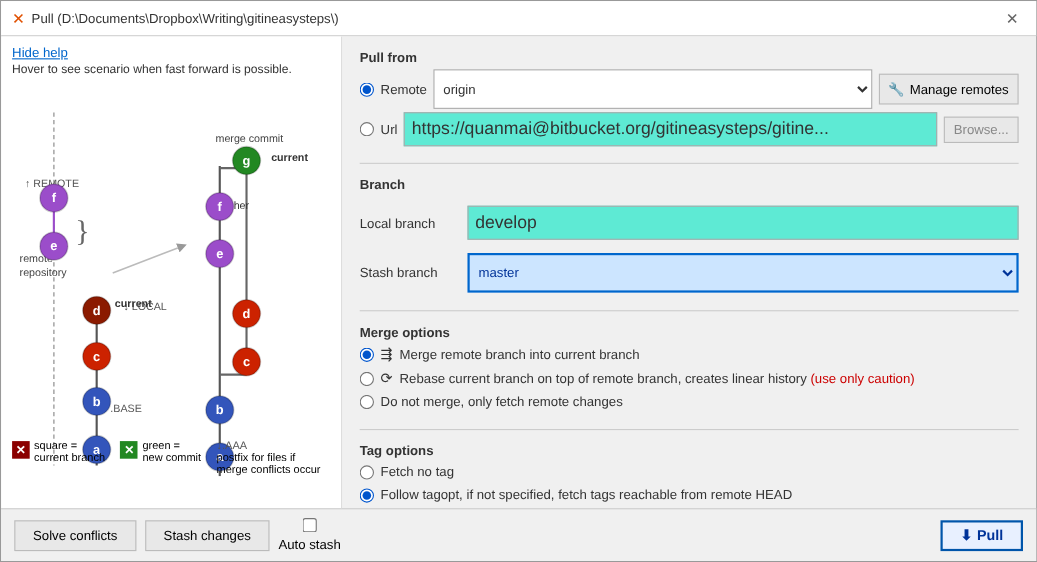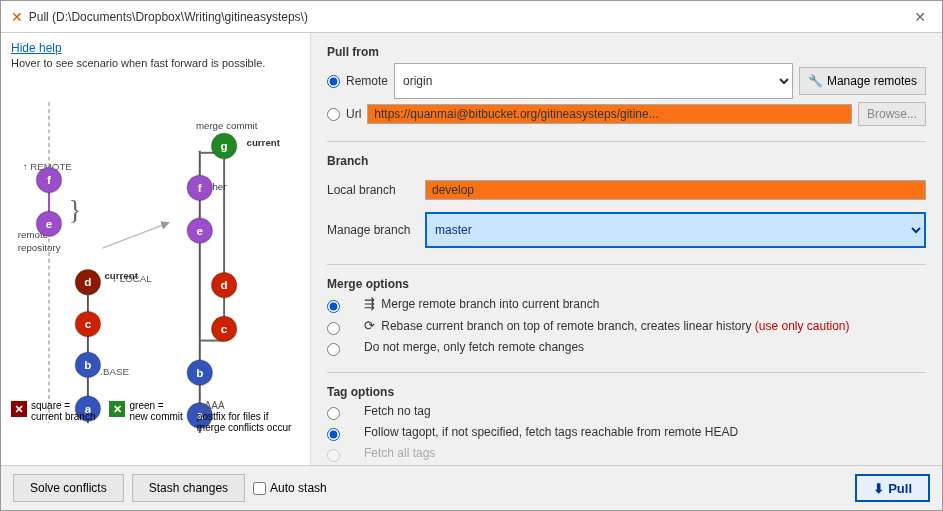--- a/index.html
+++ b/index.html
@@ -154,25 +154,25 @@
       display: flex;
       align-items: center;
       gap: 6px;
       margin-bottom: 3px;
     }
     .radio-row label {
       font-size: 12px;
       color: #333;
     }
     .text-input {
-      height: 20px;
+      height: 31px;
       border: 1px solid #aaa;
-      background: #f97316;
+      background: #5eead4;
       padding: 2px 6px;
-      font-size: 12px;
+      font-size: 16px;
       color: #333;
       flex: 1;
     }
     .select-input {
       height: 36px;
       border: 1px solid #aaa;
       background: white;
       padding: 2px 4px;
       font-size: 12px;
       color: #333;
@@ -204,22 +204,22 @@
       height: 24px;
       color: #888;
     }
     .section-divider {
       border: none;
       border-top: 1px solid #ccc;
       margin: 2px 0;
     }
     .merge-option-row {
       display: flex;
-      align-items: flex-end;
-      gap: 24px;
+      align-items: center;
+      gap: 6px;
       margin-bottom: 4px;
     }
     .merge-option-row label {
       font-size: 12px;
       color: #333;
       line-height: 1.4;
     }
     .caution-text {
       color: #cc0000;
     }
@@ -252,20 +252,21 @@
       background: #e8f0ff;
       color: #003399;
       cursor: pointer;
       margin-left: auto;
     }
     .auto-stash-row {
       display: flex;
       align-items: center;
       gap: 4px;
       font-size: 12px;
+      flex-direction: column;
     }
     .spacer { flex: 1; }
     
     input[type=radio] { width: 13px; height: 13px; accent-color: #0055cc; }
     input[type=checkbox] { width: 13px; height: 13px; }
   </style>
 </head>
 <body>
 
 <div class="window">
@@ -413,21 +414,21 @@
 
       <hr class="section-divider">
 
       <div>
         <div class="section-label">Branch</div>
         <div class="form-row">
           <label>Local branch</label>
           <input type="text" class="text-input" value="develop" style="width: 310px;">
         </div>
         <div class="form-row">
-          <label>Manage branch</label>
+          <label>Stash branch</label>
           <select class="select-input branch-input-highlighted" style="width:310px;">
             <option>master</option>
           </select>
         </div>
       </div>
 
       <hr class="section-divider">
 
       <div>
         <div class="section-label">Merge options</div>

